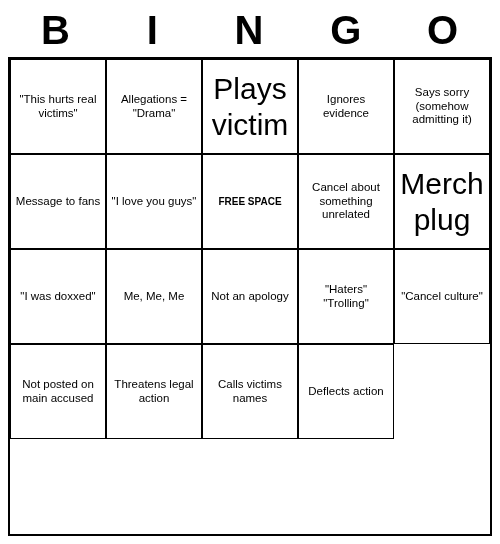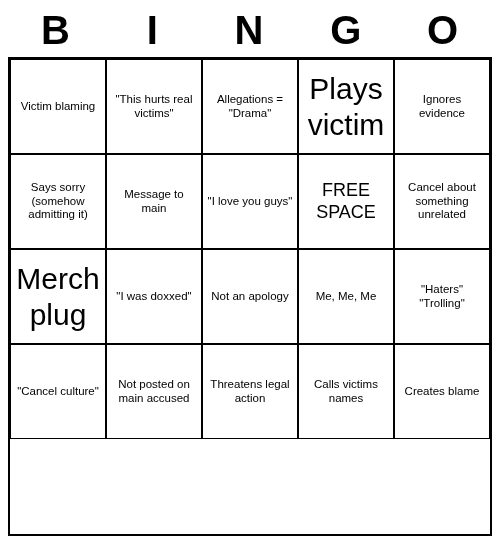--- a/index.html
+++ b/index.html
@@ -39,53 +39,52 @@
       display: flex;
       align-items: center;
       justify-content: center;
       text-align: center;
       padding: 4px;
       font-size: 11.5px;
       line-height: 1.2;
       cursor: pointer;
     }
     .bingo-cell.free-space {
-      font-size: 18px;
-      font-weight: normal;
+      font-size: 10px;
+      font-weight: bold;
     }
     .bingo-cell.large-text {
       font-size: 30px;
       font-weight: normal;
     }
   </style>
 </head>
 <body>
 
 <div class="bingo-title">
 <span>B</span>
     <span>I</span>
     <span>N</span>
     <span>G</span>
     <span>O</span>
   </div>
 
 <div class="bingo-grid">
-<div class="bingo-cell">Victim blaming</div>
     <div class="bingo-cell">"This hurts real victims"</div>
     <div class="bingo-cell">Allegations = "Drama"</div>
     <div class="bingo-cell large-text">Plays victim</div>
     <div class="bingo-cell">Ignores evidence</div>
     <div class="bingo-cell">Says sorry (somehow admitting it)</div>
-    <div class="bingo-cell">Message to main</div>
+    <div class="bingo-cell">Message to fans</div>
     <div class="bingo-cell">"I love you guys"</div>
     <div class="bingo-cell free-space">FREE SPACE</div>
     <div class="bingo-cell">Cancel about something unrelated</div>
     <div class="bingo-cell large-text">Merch plug</div>
     <div class="bingo-cell">"I was doxxed"</div>
+    <div class="bingo-cell">Me, Me, Me</div>
     <div class="bingo-cell">Not an apology</div>
-    <div class="bingo-cell">Me, Me, Me</div>
     <div class="bingo-cell">"Haters" "Trolling"</div>
     <div class="bingo-cell">"Cancel culture"</div>
     <div class="bingo-cell">Not posted on main accused</div>
     <div class="bingo-cell">Threatens legal action</div>
     <div class="bingo-cell">Calls victims names</div>
-    <div class="bingo-cell">Creates blame</div>
+    <div class="bingo-cell">Deflects action</div>
   </div>
 
 </body></html>

